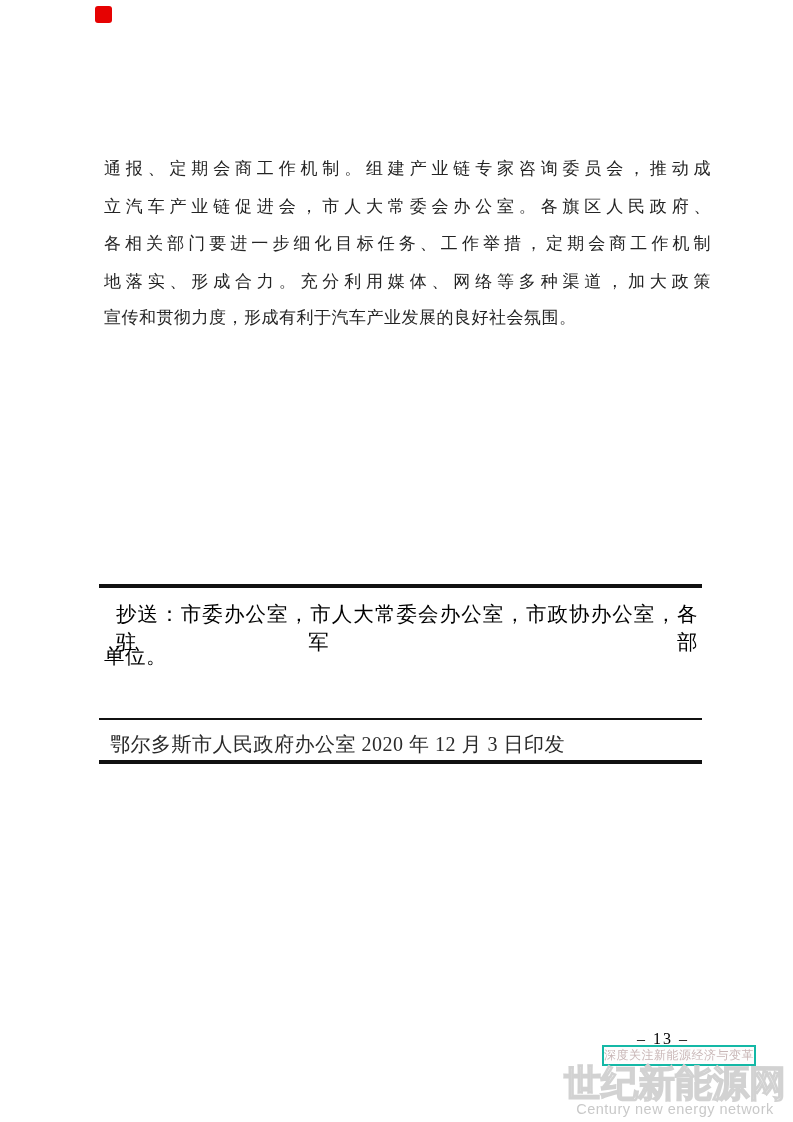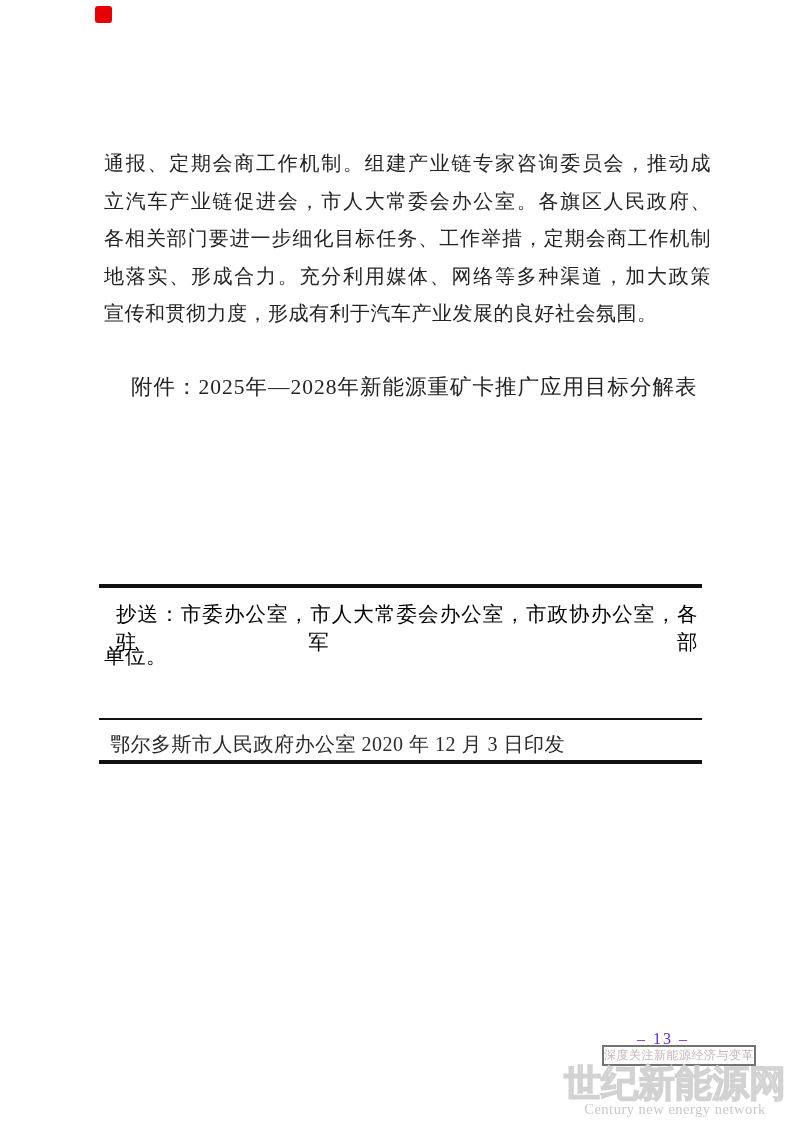--- a/index.html
+++ b/index.html
@@ -10,31 +10,32 @@
     overflow:hidden;
     font-family:"Liberation Serif", serif;
     color:#1f1f1f;
   }
   .red-mark{
     position:absolute;left:95px;top:6px;
     width:17px;height:17px;border-radius:3px;
   }
   .body-text{
     position:absolute;left:104px;top:147px;width:607px;
-    font-size:20px;line-height:33px;
+    font-size:17px;line-height:44px;
     color:#242424;
   }
   .body-line{
     text-align:justify;
     text-align-last:justify;
     height:37.5px;
     letter-spacing:0.5px;
   }
   .body-line.last{
     text-align-last:left;
+    font-family:Liberation Mono, monospace;
   }
   .attachment{
     position:absolute;left:131px;top:372px;width:580px;
     font-size:21.5px;letter-spacing:1px;color:#242424;
     white-space:nowrap;
   }
   .rule{
     position:absolute;left:99px;width:603px;background:#111;
   }
   .rule.thick-top{top:584px;height:3.5px;}
@@ -51,64 +52,63 @@
   }
   .dist-line.first{padding-left:12px;}
   .dist-line.last{text-align-last:left;}
   .print-info{
     position:absolute;left:110px;top:731px;width:590px;
     font-size:20px;letter-spacing:0.5px;color:#2a2a2a;
     white-space:nowrap;
   }
   .page-number{
     position:absolute;left:618px;top:1030px;width:90px;
-    text-align:center;font-size:16px;letter-spacing:2px;color:#6d28d9;
+    text-align:center;font-size:16px;letter-spacing:2px;color:#000000;
   }
   .wm-banner{
     position:absolute;left:602px;top:1045px;width:150px;height:17px;
-    border:2px solid #737373;
+    border:2px solid #14b8a6;
     display:flex;align-items:center;justify-content:center;
     font-family:"Liberation Sans", sans-serif;
     font-size:12px;letter-spacing:0.5px;
     color:#c8b6b6;background:#fdfdfd;
     white-space:nowrap;overflow:hidden;
   }
   .wm-title{
     position:absolute;left:557px;top:1063px;width:236px;
     font-family:"Liberation Sans", sans-serif;
     font-weight:700;font-size:37px;line-height:42px;
     letter-spacing:0px;white-space:nowrap;
     color:#ffffff;
     -webkit-text-stroke:1.4px #d2d2d2;
     text-align:center;
   }
   .wm-subtitle{
     position:absolute;left:570px;top:1101px;width:210px;
     text-align:center;
     font-size:14.5px;color:#c9c9c9;letter-spacing:0.5px;
-    font-family:Liberation Serif, serif;
+    font-family:Liberation Sans, sans-serif;
     white-space:nowrap;
   }
 </style>
 </head>
 <body>
 
 <div class="page">
 
   <div class="red-mark" style="background: rgb(230, 2, 2);"></div>
 
   <div class="body-text">
     <div class="body-line">通报、定期会商工作机制。组建产业链专家咨询委员会，推动成</div>
     <div class="body-line">立汽车产业链促进会，市人大常委会办公室。各旗区人民政府、</div>
     <div class="body-line">各相关部门要进一步细化目标任务、工作举措，定期会商工作机制</div>
     <div class="body-line">地落实、形成合力。充分利用媒体、网络等多种渠道，加大政策</div>
     <div class="body-line last">宣传和贯彻力度，形成有利于汽车产业发展的良好社会氛围。</div>
   </div>
 
-  <div class="attachment">附件：2025年—2028年新能源重矿卡推广应用目标分解表</div>
 
   <div class="rule thick-top"></div>
 
   <div class="dist-block">
     <div class="dist-line first">抄送：市委办公室，市人大常委会办公室，市政协办公室，各驻军 部</div>
     <div class="dist-line last">单位。</div>
   </div>
 
   <div class="rule thin"></div>
 

